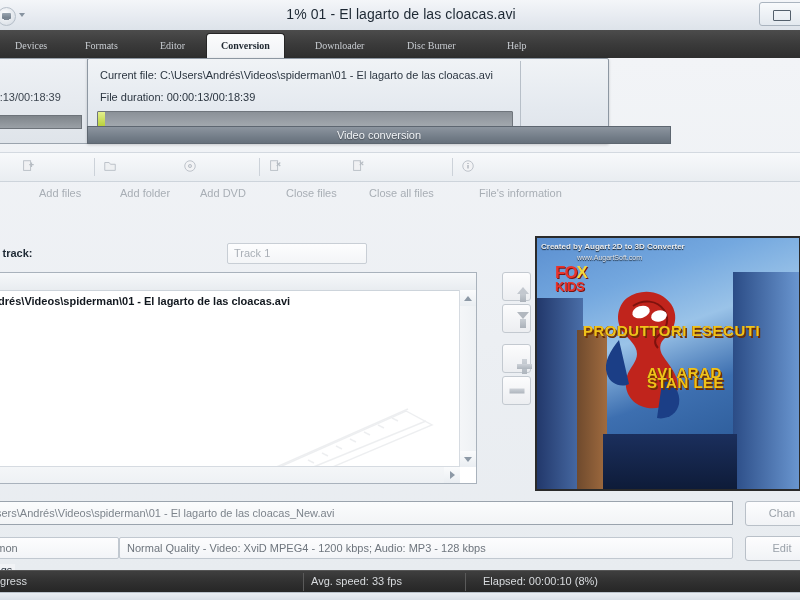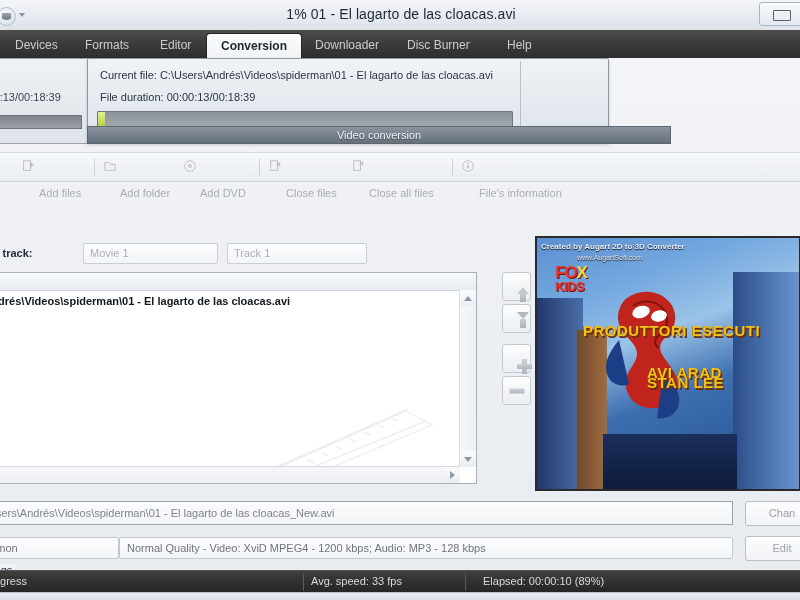--- a/index.html
+++ b/index.html
@@ -60,22 +60,22 @@
   }
 
   
   .tabbar{
     position:absolute;left:0;top:30px;width:836px;height:28px;
     background:linear-gradient(180deg,#4c4c4c 0%,#3b3b3b 48%,#2e2e2e 100%);
     border-bottom:1px solid #1e1e1e;
   }
   .tab{
     position:absolute;top:3px;height:25px;line-height:25px;
-    padding:0 14px;font-size:12px;color:#c9cdd2;cursor:default;
-    box-sizing:border-box;white-space:nowrap;
+    padding:0 14px;font-size:10px;color:#c9cdd2;cursor:default;
+    box-sizing:border-box;white-space:nowrap;font-family:Liberation Serif, serif;
   }
   .tab.active{
     background:linear-gradient(180deg,#fbfcfd 0%,#f0f2f5 100%);
     color:#1e2730;font-weight:700;
     border-radius:4px 4px 0 0;
     border:1px solid #262626;border-bottom:none;
     top:3px;height:26px;line-height:24px;
   }
 
   
@@ -357,21 +357,20 @@
         <div class="tb-item" style="left:386px">Close all files</div>
         <div class="tb-sep" style="left:469px"></div>
         <svg class="tb-ico" style="left:478px" viewBox="0 0 16 16">
           <circle cx="8" cy="8" r="6" fill="#f2f3f5" stroke="#b6bcc3"></circle>
           <path d="M8 6.8v4M8 4.6v1" stroke="#aab1b8" stroke-width="1.5"></path>
         </svg>
         <div class="tb-item" style="left:496px">File's information</div>
       </div>
 
       <div class="track-label">dio track:</div>
-      <div class="combo" style="left:100px;top:185px;width:135px">Movie 1</div>
       <div class="combo" style="left:244px;top:185px;width:140px">Track 1</div>
 
       <div class="filelist">
         <div class="fl-header"></div>
         <div class="fl-row">rs\Andrés\Videos\spiderman\01 - El lagarto de las cloacas.avi</div>
         <svg class="fl-watermark" viewBox="0 0 200 80">
           <g fill="none" stroke="#b9bfc6" stroke-width="1.4">
             <path d="M10 70 L150 8 L176 22 L34 82 Z"></path>
             <path d="M16 66 L152 6"></path>
               <path d="M28 76 L170 18"></path>
@@ -445,21 +444,21 @@
       <div class="chk-lbl">Shut down PC when done</div>
       <div class="rbtn" style="left:772px;top:529px;width:64px">▼ Sho</div>
 
     </div>
 
     <div class="statusbar">
       <div class="sb-cell" style="left:10px">n progress</div>
       <div class="sb-div" style="left:338px"></div>
       <div class="sb-cell" style="left:346px">Avg. speed: 33 fps</div>
       <div class="sb-div" style="left:500px"></div>
-      <div class="sb-cell" style="left:518px">Elapsed: 00:00:10 (89%)</div>
+      <div class="sb-cell" style="left:518px">Elapsed: 00:00:10 (8%)</div>
     </div>
     <div class="win-bottom"></div>
 
     <div class="conv-back">
 
       <div class="cb-line" style="left:0px;top:32px">: 00:00:13/00:18:39</div>
       <div class="cb-prog"></div>
     </div>
 
     <div class="conv-panel">

